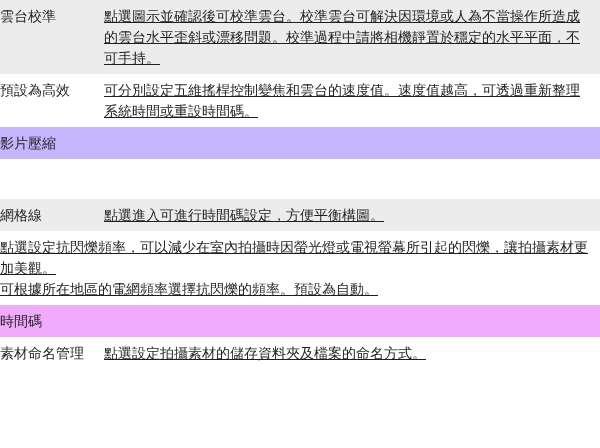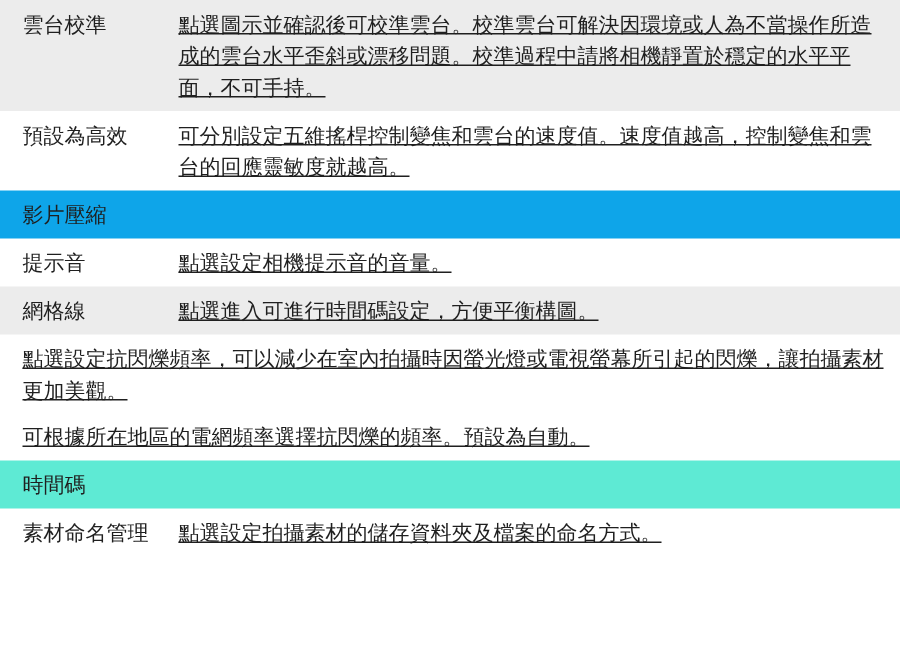--- a/index.html
+++ b/index.html
@@ -10,76 +10,70 @@
     background: #ffffff;
     font-family: "Liberation Sans", "DejaVu Sans", sans-serif;
     font-size: 14px;
     line-height: 21px;
     color: #1f1f1f;
   }
   .doc { width: 600px; }
   .row {
     display: flex;
     align-items: flex-start;
-    padding: 6px 8px 5px 15px;
+    padding: 6px 8px 5px 0;
     box-sizing: border-box;
   }
   .term {
     width: 98px;
     flex: none;
     padding-right: 6px;
   }
   .desc { flex: 1; }
   .desc p { margin: 0; text-decoration: underline; }
-  .desc p + p { margin-top: 10px; }
+  .desc p + p { }
 </style>
 </head>
 <body style="background: rgb(255, 255, 255); color: rgb(31, 31, 31);">
 
 <div class="doc">
   <div class="row" style="background: rgb(236, 236, 236);">
     <div class="term">雲台校準</div>
     <div class="desc">
         <p>點選圖示並確認後可校準雲台。校準雲台可解決因環境或人為不當操作所造成的雲台水平歪斜或漂移問題。校準過程中請將相機靜置於穩定的水平平面，不可手持。</p>
       </div>
   </div>
 
   <div class="row">
     <div class="term">預設為高效</div>
     <div class="desc">
-        <p>可分別設定五維搖桿控制變焦和雲台的速度值。速度值越高，控制變焦和雲台的回應靈敏度就越高。</p>
+        <p>可分別設定五維搖桿控制變焦和雲台的速度值。速度值越高，可透過重新整理系統時間或重設時間碼。</p>
       </div>
   </div>
 
-  <div class="row" style="background: #0ea5e9; align-items: center;">
+  <div class="row" style="background: #c4b5fd; align-items: center;">
     <div class="term">影片壓縮</div>
   </div>
 
-  <div class="row">
-    <div class="term">提示音</div>
-    <div class="desc">
-        <p>點選設定相機提示音的音量。</p>
-      </div>
-  </div>
 
-  <div class="row" style="background: rgb(236, 236, 236);">
+  <div class="row" style="background: rgb(236, 236, 236); margin-top: 40px;">
     <div class="term">網格線</div>
     <div class="desc">
         <p>點選進入可進行時間碼設定，方便平衡構圖。</p>
       </div>
   </div>
 
   <div class="row">
     <div class="desc">
         <p>點選設定抗閃爍頻率，可以減少在室內拍攝時因螢光燈或電視螢幕所引起的閃爍，讓拍攝素材更加美觀。</p>
         <p>可根據所在地區的電網頻率選擇抗閃爍的頻率。預設為自動。</p>
       </div>
   </div>
 
-  <div class="row" style="background: #5eead4;">
+  <div class="row" style="background: #f0abfc;">
     <div class="term">時間碼</div>
   </div>
 
   <div class="row">
     <div class="term">素材命名管理</div>
     <div class="desc">
         <p>點選設定拍攝素材的儲存資料夾及檔案的命名方式。</p>
       </div>
   </div>
 </div>

